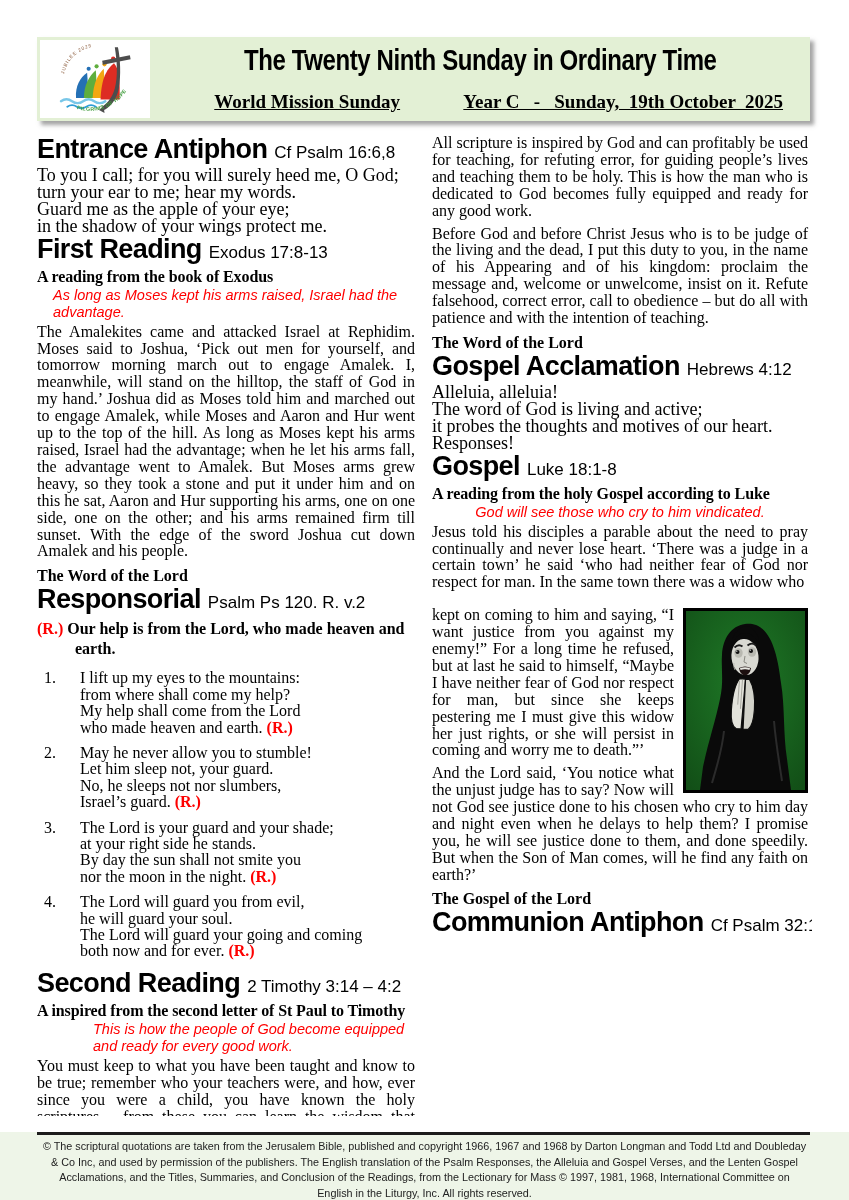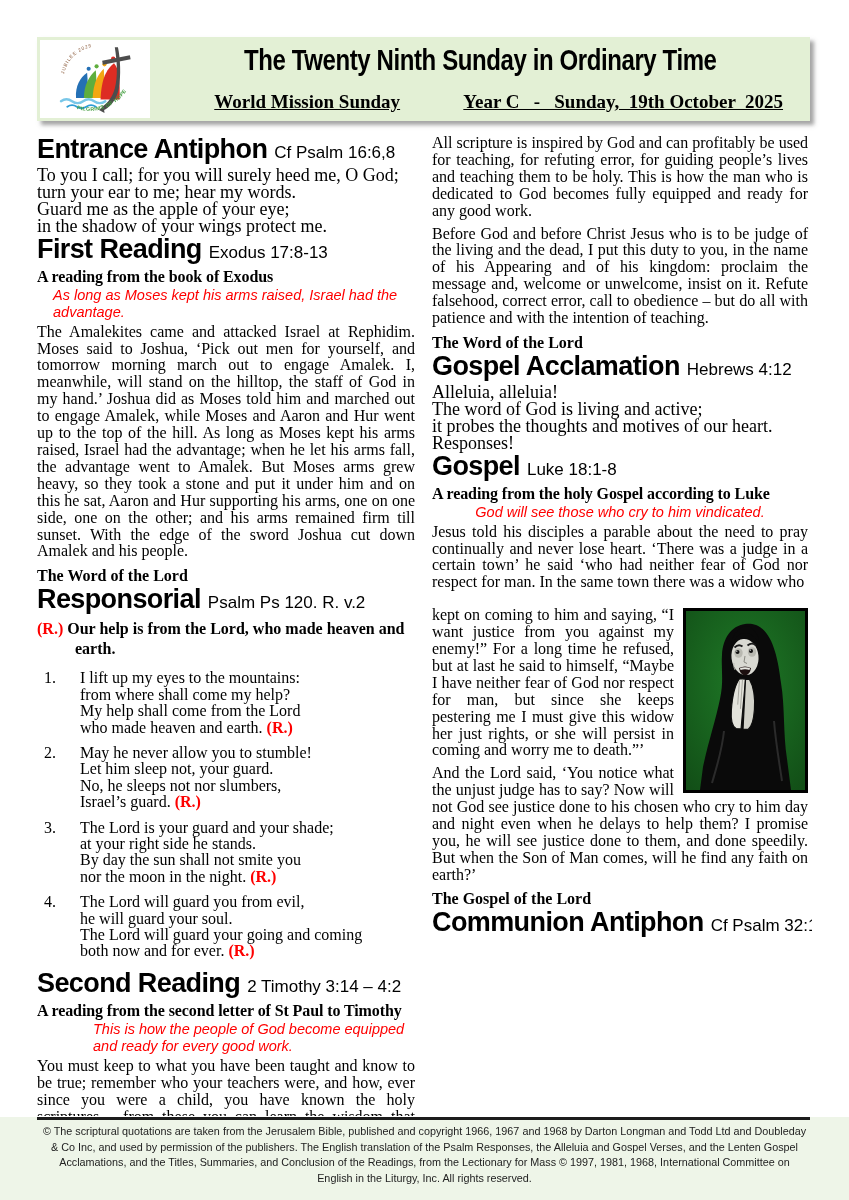--- a/index.html
+++ b/index.html
@@ -73,21 +73,21 @@
   .mt-e{margin-top:26px;} 
   .mt-f{margin-top:14px;} 
   
   .widow{
     float:right;width:125px;height:185px;border:3px solid #000;box-sizing:border-box;
     margin:1px 0 3px 9px;background:#17641e;
   }
   .widow svg{display:block;width:119px;height:179px;}
   
   .footer{
-    position:absolute;left:0;right:0;bottom:0;height:83px;
+    position:absolute;left:0;right:0;bottom:0;height:68px;
     background:#eef5e8;
   }
   .footer-rule{margin:0 39px 0 37px;border-top:3px solid #1c1c1c;}
   .copyright{
     margin:4px 42px 0;text-align:center;
     font-family:"Liberation Sans",sans-serif;font-size:10.8px;line-height:15.5px;color:#222;
   }
 </style>
 </head>
 <body>
@@ -204,21 +204,21 @@
             <div class="vline">The Lord will guard your going and coming</div>
             <div class="vline"><span>both now and for ever.</span> <span class="r-marker">(R.)</span></div>
           </div>
         </div>
 
       </div>
 
       <h2 class="sec mt-c">
         <span>Second Reading</span><span class="sec-ref">2 Timothy 3:14 – 4:2</span>
       </h2>
-      <div class="source">A reading from the second letter of St Paul to Timothy</div>
+      <div class="source">A inspired from the second letter of St Paul to Timothy</div>
       <div class="summary indent">This is how the people of God become equipped and ready for every good work.</div>
       <p class="body">You must keep to what you have been taught and know to be true; remember who your teachers were, and how, ever since you were a child, you have known the holy scriptures – from these you can learn the wisdom that leads to salvation through faith in Christ Jesus.</p>
 
     </section>
 
     <section class="col col-right">
 
       <p class="body">All scripture is inspired by God and can profitably be used for teaching, for refuting error, for guiding people’s lives and teaching them to be holy. This is how the man who is dedicated to God becomes fully equipped and ready for any good work.</p>
       <p class="body">Before God and before Christ Jesus who is to be judge of the living and the dead, I put this duty to you, in the name of his Appearing and of his kingdom: proclaim the message and, welcome or unwelcome, insist on it. Refute falsehood, correct error, call to obedience – but do all with patience and with the intention of teaching.</p>
       <div class="accl">The Word of the Lord</div>

